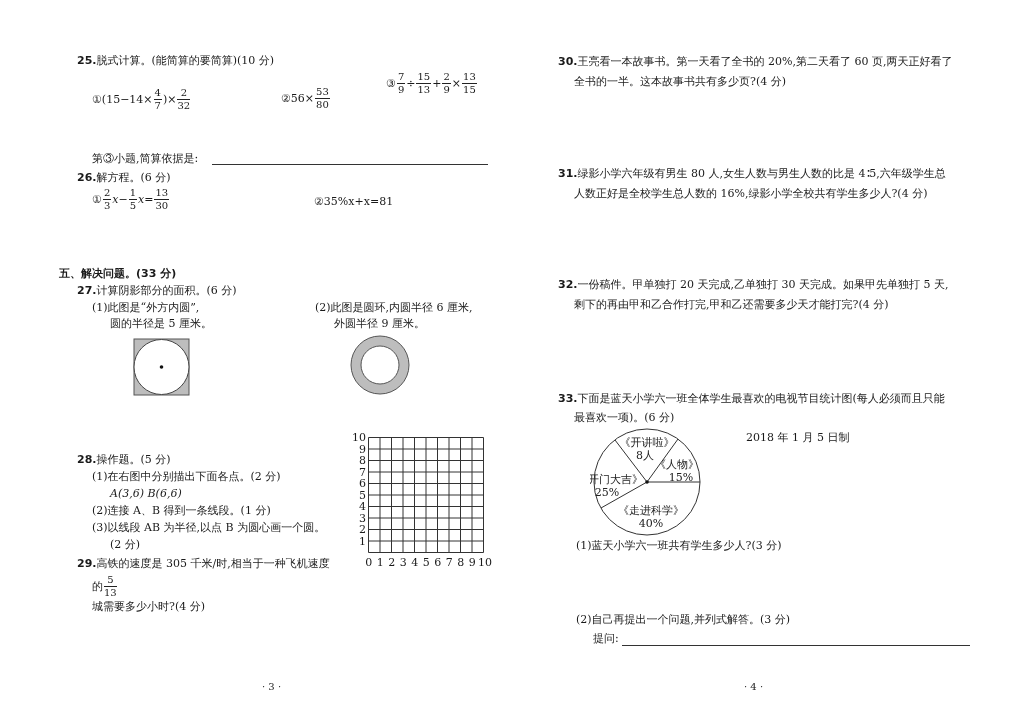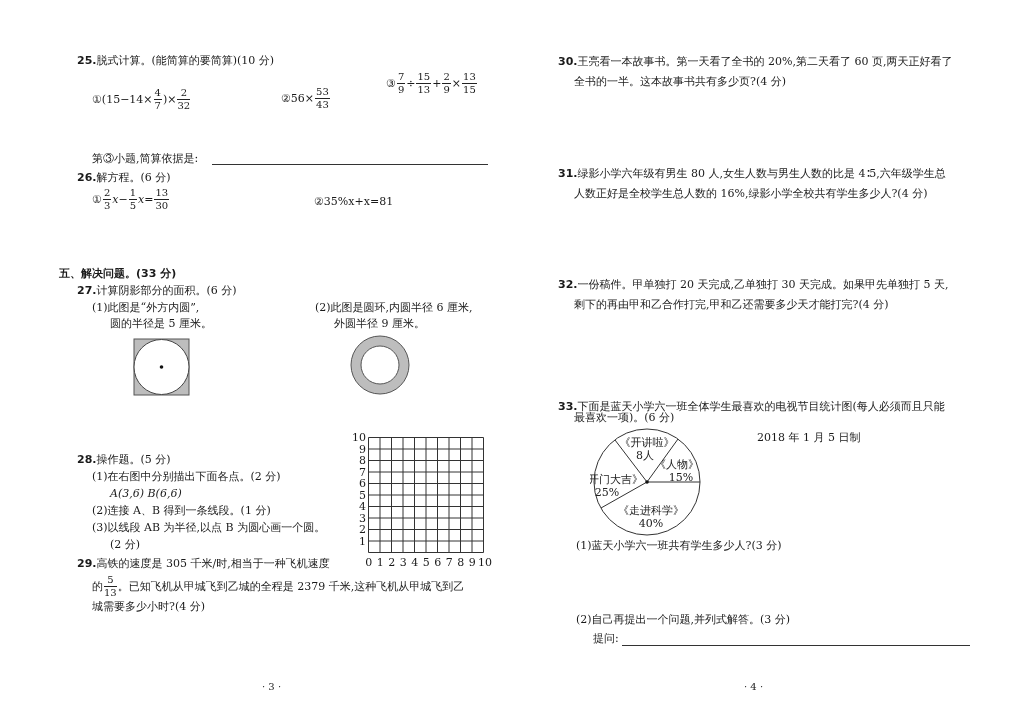--- a/index.html
+++ b/index.html
@@ -19,21 +19,21 @@
 
 <div>
 
   <div class="abs" style="left:77px;top:55px;">
     <span class="qn">25.</span><span>脱式计算。(能简算的要简算)(10 分)</span>
   </div>
   <div class="abs" style="left:92px;top:72px;margin-top:16px;">
     <span>①(15−14×</span><span class="frac"><span class="n">4</span><span class="d">7</span></span><span>)×</span><span class="frac"><span class="n">2</span><span class="d">32</span></span>
   </div>
   <div class="abs" style="left:281px;top:87px;">
-    <span>②56×</span><span class="frac"><span class="n">53</span><span class="d">43</span></span>
+    <span>②56×</span><span class="frac"><span class="n">53</span><span class="d">80</span></span>
   </div>
   <div class="abs" style="left:386px;top:72px;">
     <span>③</span><span class="frac"><span class="n">7</span><span class="d">9</span></span><span>÷</span><span class="frac"><span class="n">15</span><span class="d">13</span></span><span>+</span><span class="frac"><span class="n">2</span><span class="d">9</span></span><span>×</span><span class="frac"><span class="n">13</span><span class="d">15</span></span>
   </div>
   <div class="abs" style="left:92px;top:153px;">第③小题,简算依据是:</div>
   <div class="hline" style="left:212px;top:164px;width:276px;"></div>
 
   <div class="abs" style="left:77px;top:172px;">
     <span class="qn">26.</span><span>解方程。(6 分)</span>
   </div>
@@ -122,21 +122,21 @@
       <span style="width:11.5px;text-align:center;">8</span>
       <span style="width:11.5px;text-align:center;">9</span>
       <span style="width:11.5px;text-align:center;">10</span>
     </div>
   </div>
 
   <div class="abs" style="left:77px;top:558px;">
     <span class="qn">29.</span><span>高铁的速度是 305 千米/时,相当于一种飞机速度</span>
   </div>
   <div class="abs" style="left:92px;top:575px;">
-    <span>的</span><span class="frac"><span class="n">5</span><span class="d">13</span></span><span>。已知飞机从甲城飞到乙城的全程是 2379 千米,这种飞机从甲城飞到乙</span>
+    <span>的</span><span class="frac"><span class="n">5</span><span class="d">13</span></span>
   </div>
   <div class="abs" style="left:92px;top:601px;">城需要多少小时?(4 分)</div>
 
   <div class="abs" style="left:262px;top:682px;font-size:10px;">· 3 ·</div>
 </div>
 
 <div>
 
   <div class="abs" style="left:558px;top:56px;">
     <span class="qn">30.</span><span>王亮看一本故事书。第一天看了全书的 20%,第二天看了 60 页,两天正好看了</span>
@@ -146,25 +146,25 @@
   <div class="abs" style="left:558px;top:168px;">
     <span class="qn">31.</span><span>绿影小学六年级有男生 80 人,女生人数与男生人数的比是 4∶5,六年级学生总</span>
   </div>
   <div class="abs" style="left:574px;top:188px;text-align:right;">人数正好是全校学生总人数的 16%,绿影小学全校共有学生多少人?(4 分)</div>
 
   <div class="abs" style="left:558px;top:279px;">
     <span class="qn">32.</span><span>一份稿件。甲单独打 20 天完成,乙单独打 30 天完成。如果甲先单独打 5 天,</span>
   </div>
   <div class="abs" style="left:574px;top:299px;">剩下的再由甲和乙合作打完,甲和乙还需要多少天才能打完?(4 分)</div>
 
-  <div class="abs" style="left:558px;top:393px;margin-top:8px;">
+  <div class="abs" style="left:558px;top:393px;">
     <span class="qn">33.</span><span>下面是蓝天小学六一班全体学生最喜欢的电视节目统计图(每人必须而且只能</span>
   </div>
   <div class="abs" style="left:574px;top:412px;">最喜欢一项)。(6 分)</div>
-  <div class="abs" style="left:746px;top:432px;margin-left:11px;">2018 年 1 月 5 日制</div>
+  <div class="abs" style="left:746px;top:432px;">2018 年 1 月 5 日制</div>
 
   <svg class="abs" style="left:590px;top:426px;" width="120" height="112">
     <g stroke="#333" stroke-width="1" fill="none">
       <circle cx="57" cy="56" r="53"></circle>
       <line x1="57" y1="56" x2="110" y2="56"></line>
       <line x1="57" y1="56" x2="88" y2="13"></line>
       <line x1="57" y1="56" x2="25" y2="14"></line>
       <line x1="57" y1="56" x2="11" y2="82"></line>
     </g>
     <circle cx="57" cy="56" r="1.8" fill="#111"></circle>

